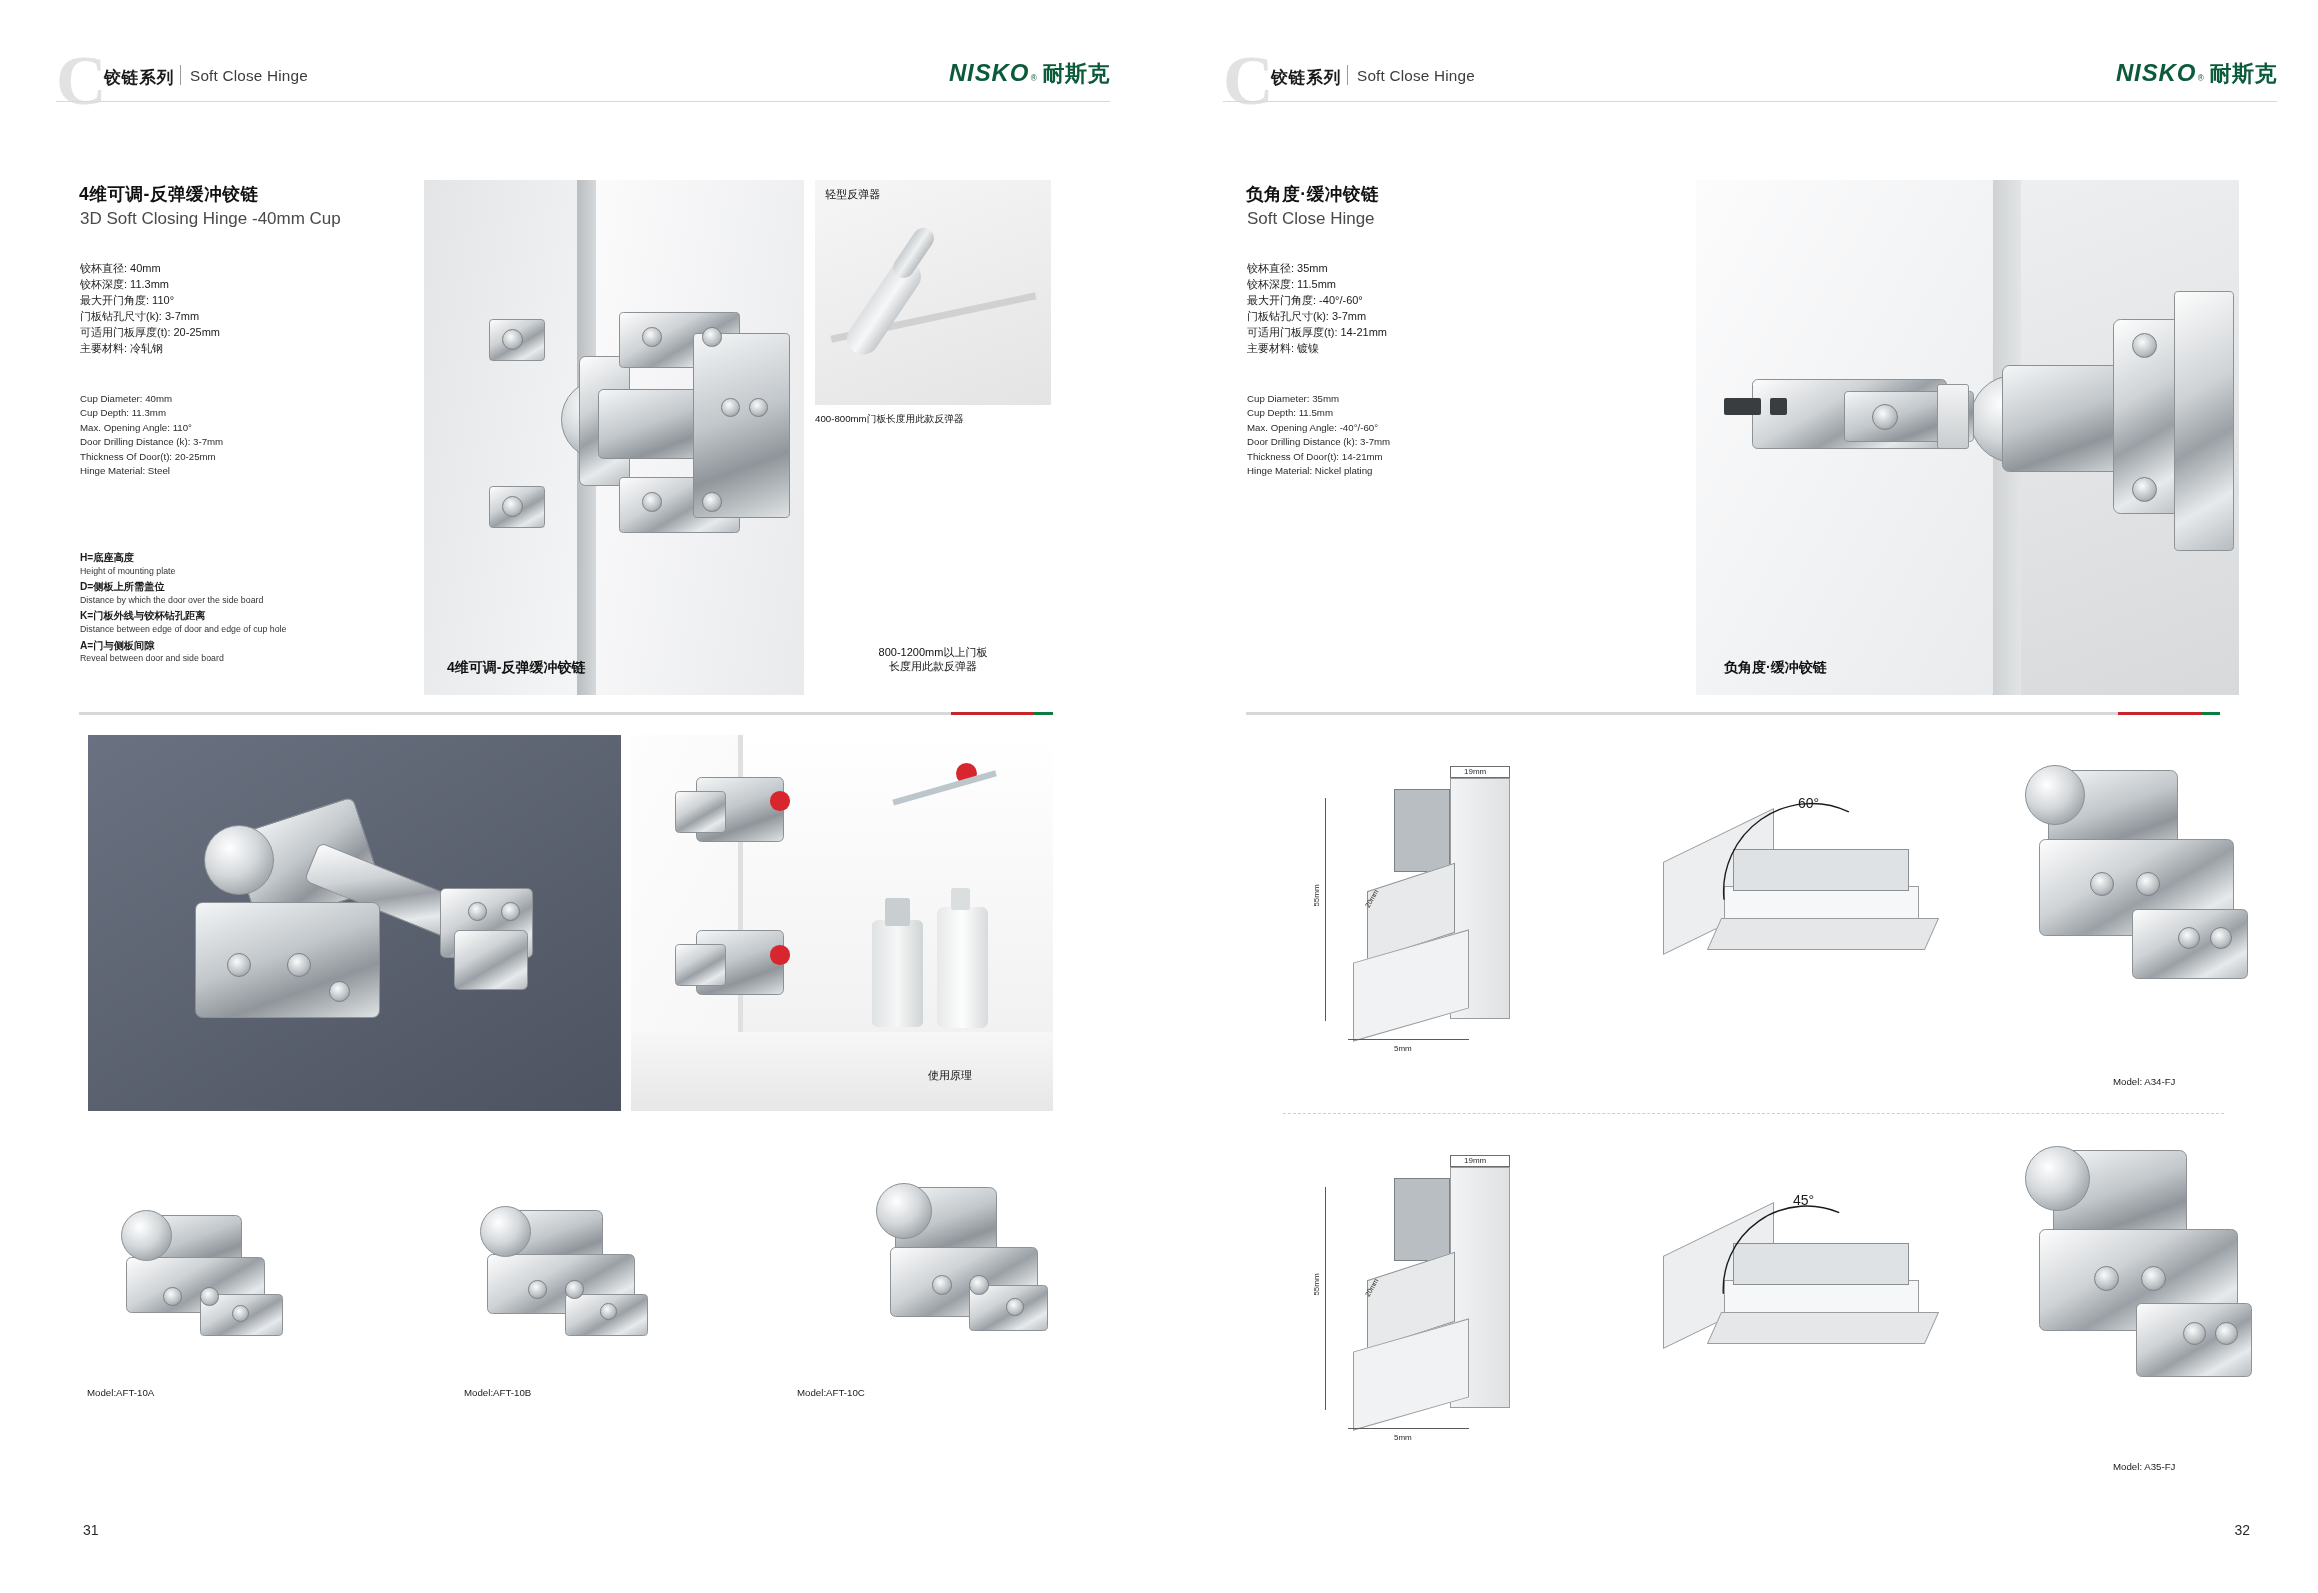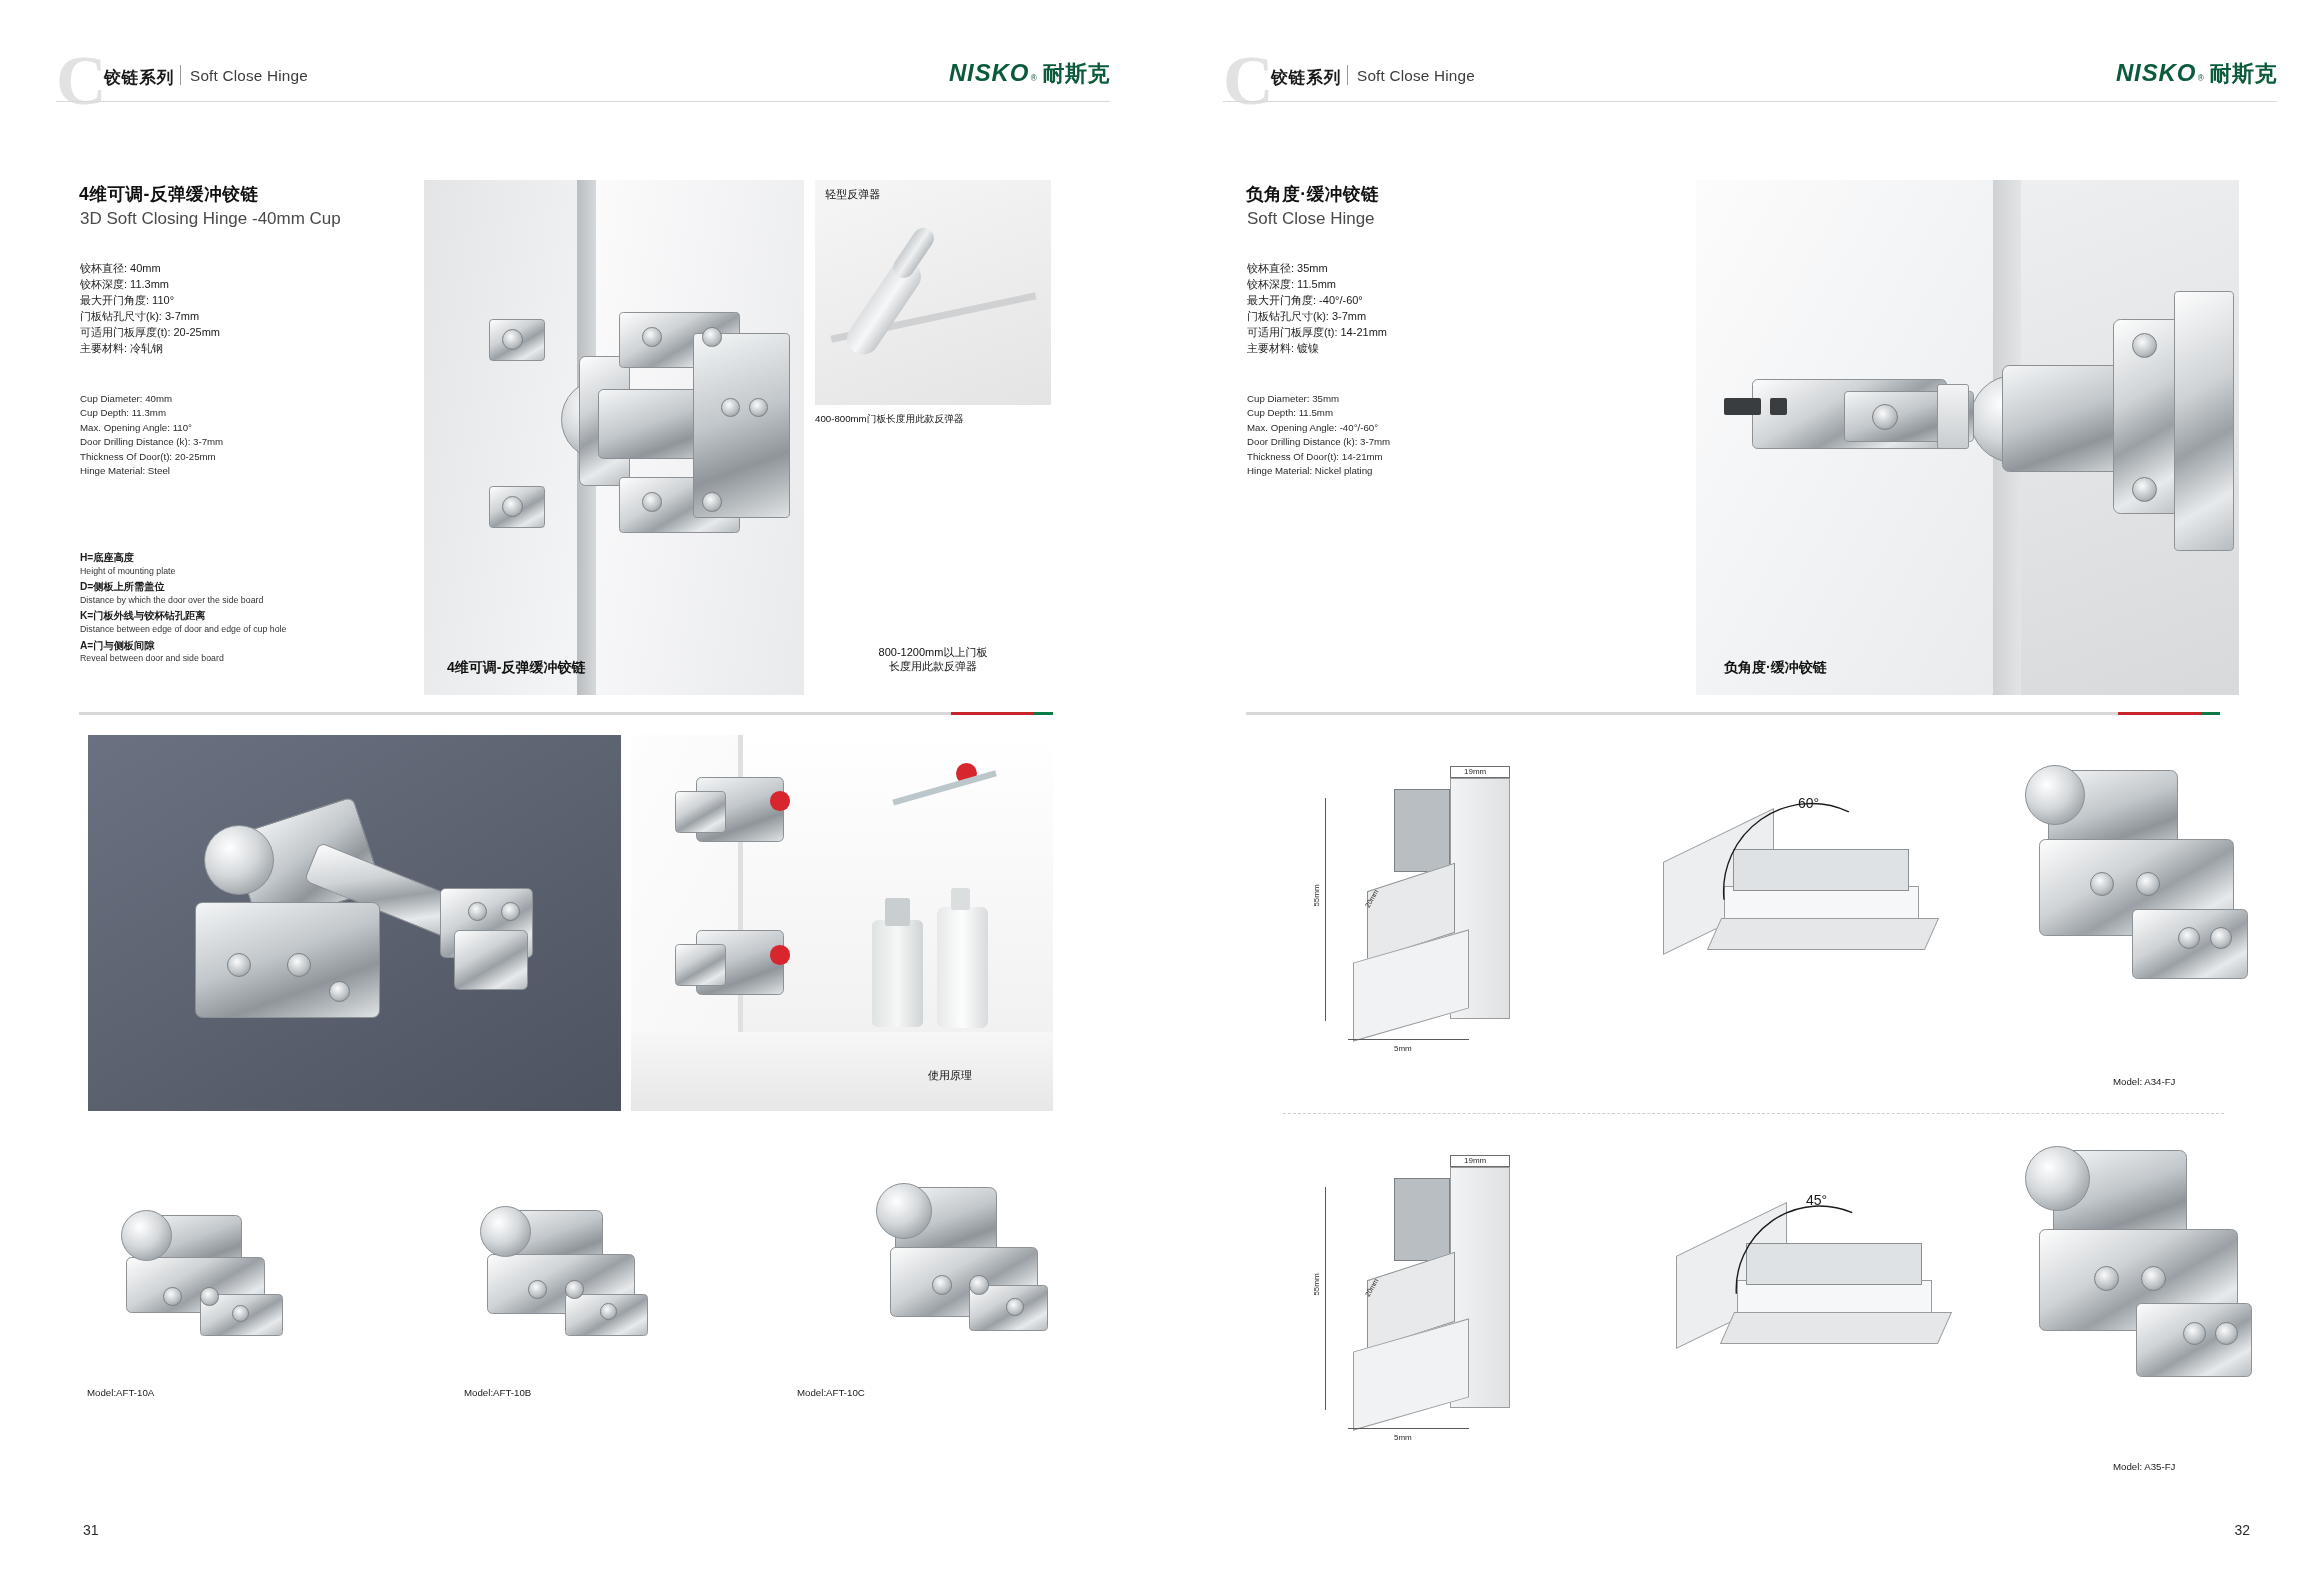--- a/index.html
+++ b/index.html
@@ -502,21 +502,21 @@
         <div style="position:absolute; left:70px; top:116px; width:88px; height:70px; background:#e7e9ea; border:0.9px solid #8b9093; transform:skewY(-18deg);"></div>
         <div style="position:absolute; left:56px; top:185px; width:116px; height:79px; background:#f1f2f3; border:0.9px solid #9a9da0; transform:skewY(-16deg);"></div>
         <div class="dimline" style="left:28px; top:37px; width:1.4px; height:223px;"></div>
         <div class="dimtxt" style="left:8.3px; top:130px; transform:rotate(-90deg);">55mm</div>
         <div class="dimtxt" style="left:65px; top:134px; transform:rotate(-60deg); font-size:7px;">20mm</div>
         <div class="dimline" style="left:51px; top:278px; width:121px; height:1.4px;"></div>
         <div class="dimtxt" style="left:97px; top:283px;">5mm</div>
       </div>
     </div>
 
-    <div class="ph nofill" style="left:500px; top:1173px; width:288px; height:278px;">
+    <div class="ph nofill" style="left:487px; top:1173px; width:288px; height:278px;">
       <div class="scene">
         <div style="position:absolute; left:9.3px; top:56px; width:111px; height:93px; background:#eceeef; border:0.9px solid #9a9da0; transform:skewY(-26deg);"></div>
         <div style="position:absolute; left:70px; top:107px; width:195px; height:60px; background:#f6f7f8; border:0.9px solid #9a9da0;"></div>
         <div style="position:absolute; left:79px; top:70px; width:176px; height:42px; background:#dfe2e4; border:0.9px solid #8b9093;"></div>
         <div style="position:absolute; left:60px; top:139px; width:218px; height:32px; background:#e5e7e9; border:0.9px solid #9a9da0; transform:skewX(-24deg);"></div>
         <svg style="position:absolute; left:60px; top:28px; width:167px; height:102px;" viewBox="0 0 360 220" width="167" height="102">
           <path d="M 20 200 A 180 180 0 0 1 270 25" fill="none" stroke="#1b1b1b" stroke-width="3"></path>
         </svg>
         <div class="angtxt" style="left:139px; top:18.5px;">45°</div>
       </div>

